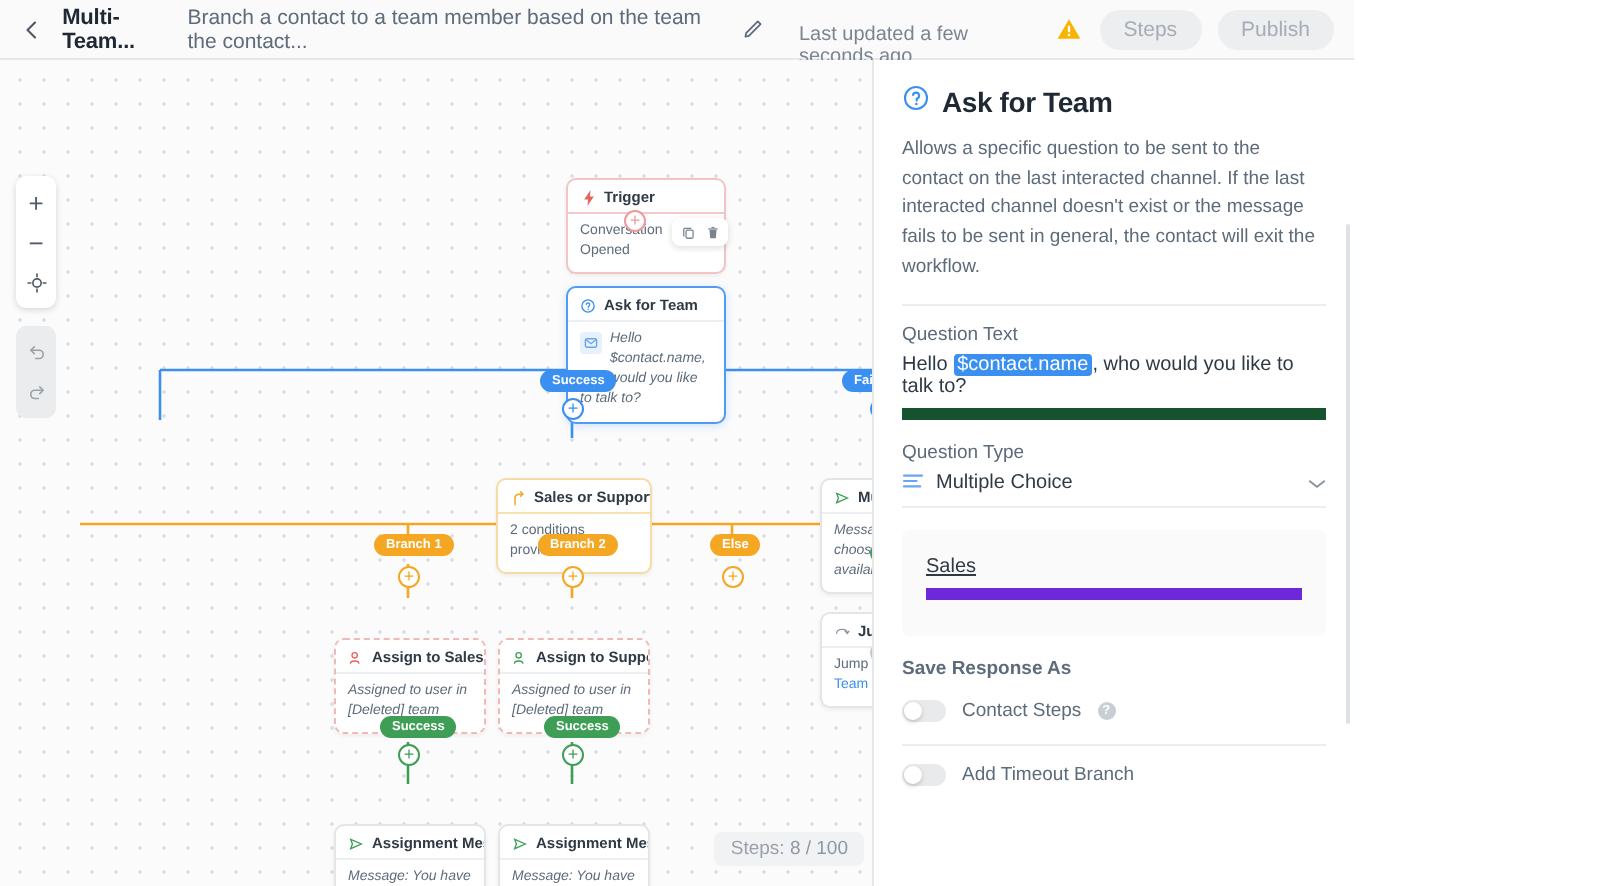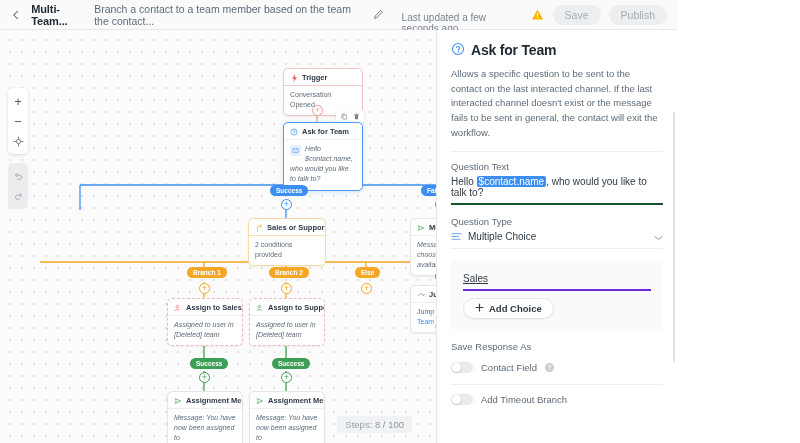--- a/index.html
+++ b/index.html
@@ -59,34 +59,35 @@
   }
   .zoom-ctl div { width:20px;height:20px;display:flex;align-items:center;justify-content:center;cursor:pointer;color:#525c66;font-size:13px;}
   .hist-ctl {
     position:absolute; left:8px; top:133px; width:20px;
     background:#ebecee; border-radius:5px;
     display:flex;flex-direction:column;align-items:center;
     padding:3px 0;
   }
   .hist-ctl div { width:20px;height:20px;display:flex;align-items:center;justify-content:center;color:#9aa2aa;cursor:pointer;}
   .steps-pill {
-    position:absolute; right:24px; bottom:10px;
+    position:absolute; right:4px; bottom:10px;
     background:#f1f2f4; color:#9aa2aa;
     border-radius:4px; padding:3px 8px; font-size:9.5px;
   }
   .steps-pill b { color:#8e98a2; font-weight:normal; }
 
   
   .node {
     position:absolute;
     background:#fff;
     border-radius:5px;
     border:1px solid #e3e6e9;
     box-shadow:0 1px 2px rgba(16,24,40,.06);
     overflow:hidden;
+    margin-top:21px;
   }
   .node .nhead {
     display:flex;align-items:center;gap:4px;
     padding:4px 6px 3px 6px;
     font-size:7.5px; font-weight:bold; color:#2f3a45;
     white-space:nowrap; overflow:hidden;
   }
   .node .nbody {
     border-top:1px solid #eceef0;
     padding:4px 6px 5px 6px;
@@ -145,47 +146,47 @@
     display:flex;flex-direction:column;
     position:relative;
     overflow:hidden;
   }
   .panel-inner { padding:12px 14px 0 14px; overflow:hidden; flex:1;}
   .p-title { display:flex;align-items:center;gap:6px;margin-bottom:9px; }
   .p-title h1 { font-size:14px;font-weight:bold;color:#1f2933;letter-spacing:-0.2px; }
   .p-desc { font-size:9.5px;color:#5d6b7a;line-height:1.55;margin-bottom:10px; }
   .divider { height:1px;background:#ebedef;margin:0 0 9px 0; }
   .f-label { font-size:9.5px;color:#5d6b7a;margin-bottom:4px; }
-  .f-value { font-size:10px;color:#2f3a45;padding-bottom:5px;border-bottom:2px solid #14532d; }
+  .f-value { font-size:10px;color:#2f3a45;padding-bottom:5px;border-bottom:6px solid #14532d; }
   .varchip { background:#3b8ff0;color:#fff;border-radius:2px;padding:0 2px; }
   .f-group { margin-bottom:11px; }
   .select-row {
     display:flex;align-items:center;gap:6px;
     padding-bottom:5px;border-bottom:1px solid #ebedef;cursor:pointer;
   }
   .select-row .sv { flex:1;font-size:10px;color:#2f3a45; }
   .choices {
     background:#fafafa;border-radius:4px;padding:9px 12px 11px 12px;margin-bottom:11px;
   }
   .choice-row {
     display:flex;align-items:flex-end;gap:6px;
-    padding:4px 0 5px 0;border-bottom:2px solid #6d28d9;margin-bottom:7px;text-decoration:underline;
+    padding:4px 0 5px 0;border-bottom:6px solid #6d28d9;margin-bottom:7px;text-decoration:underline;
   }
   .choice-row .cv { flex:1;font-size:10px;color:#2f3a45; }
   .x-btn {
     width:13px;height:13px;border-radius:50%;border:1px solid #dfe2e5;background:#fff;
     display:flex;align-items:center;justify-content:center;font-size:8px;color:#8b949d;cursor:pointer;
   }
   .add-choice {
     display:inline-flex;align-items:center;gap:5px;
     background:#fff;border:1px solid #e3e6e9;border-radius:11px;
     padding:4px 11px;font-size:9.5px;font-weight:bold;color:#2f3a45;cursor:pointer;
     box-shadow:0 1px 1px rgba(16,24,40,.04);
   }
-  .sec-head { font-size:9.5px;color:#5d6b7a;font-weight:normal;margin-bottom:10px; }
+  .sec-head { font-size:9.5px;color:#5d6b7a;font-weight:bold;margin-bottom:10px; }
   .toggle-row { display:flex;align-items:center;gap:8px;margin-bottom:11px; }
   .toggle {
     width:22px;height:11px;border-radius:6px;background:#e8eaec;position:relative;cursor:pointer;flex:0 0 auto;
   }
   .toggle::after {
     content:"";position:absolute;left:1px;top:1px;width:9px;height:9px;border-radius:50%;
     background:#fff;box-shadow:0 1px 2px rgba(0,0,0,.18);
   }
   .toggle-label { font-size:9.5px;color:#5d6b7a; }
   .qmark {
@@ -216,21 +217,21 @@
     </div>
     <div class="spacer"></div>
     <div class="updated">Last updated a few seconds ago</div>
     <div class="warn-icon">
       <svg width="13" height="13" viewBox="0 0 16 16">
           <path d="M8 2 L15 14 L1 14 Z" fill="#f7b500"></path>
           <rect x="7.3" y="6" width="1.4" height="4" fill="#fff"></rect>
           <rect x="7.3" y="11" width="1.4" height="1.4" fill="#fff"></rect>
         </svg>
     </div>
-    <button class="tb-btn">Save</button>
+    <button class="tb-btn">Steps</button>
     <button class="tb-btn publish">Publish</button>
   </div>
 
   <div class="body">
 
     <div class="canvas">
 
       <svg width="560" height="413" style="position:absolute;left:0;top:0">
 
         <path d="M317,70 L317,95" stroke="#ef9a9a" stroke-width="1.3" fill="none"></path>
@@ -502,34 +503,26 @@
                   <path d="M1 1.5 L5 4.5 L9 1.5"></path>
                 </svg>
             </span>
           </div>
         </div>
 
         <div class="choices">
           <div class="choice-row">
             <span class="cv">Sales</span>
           </div>
-          <div class="add-choice">
-            <span>
-              <svg width="9" height="9" viewBox="0 0 10 10" stroke="#2f3a45" stroke-width="1.3" stroke-linecap="round">
-                  <path d="M5 1.2v7.6M1.2 5h7.6"></path>
-                </svg>
-            </span>
-            <span>Add Choice</span>
-          </div>
         </div>
 
         <div class="sec-head">Save Response As</div>
         <div class="toggle-row">
           <span class="toggle"></span>
-          <span class="toggle-label">Contact Field</span>
+          <span class="toggle-label">Contact Steps</span>
           <span class="qmark">?</span>
         </div>
 
         <div class="divider"></div>
 
         <div class="toggle-row">
           <span class="toggle"></span>
           <span class="toggle-label">Add Timeout Branch</span>
 
         </div>

